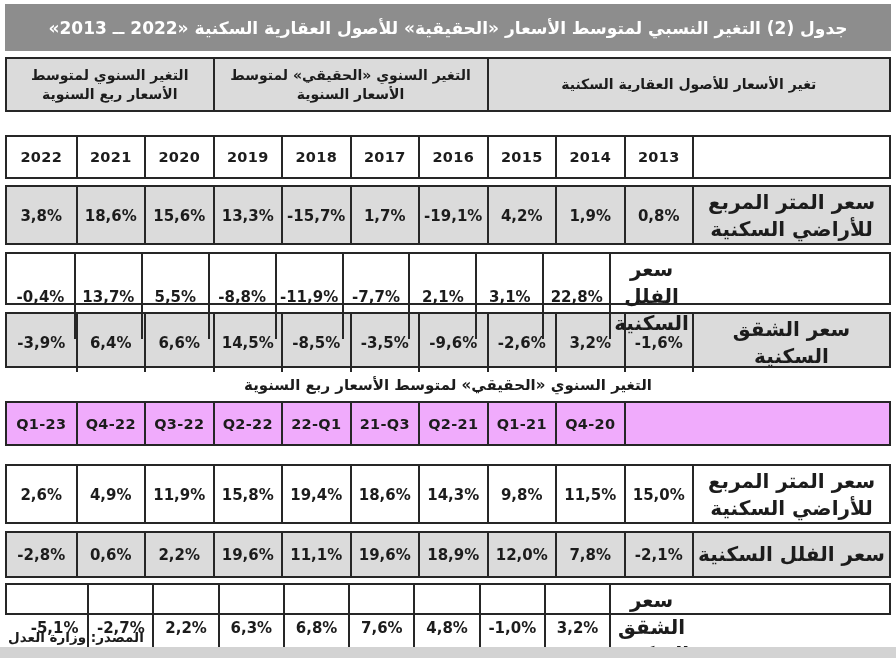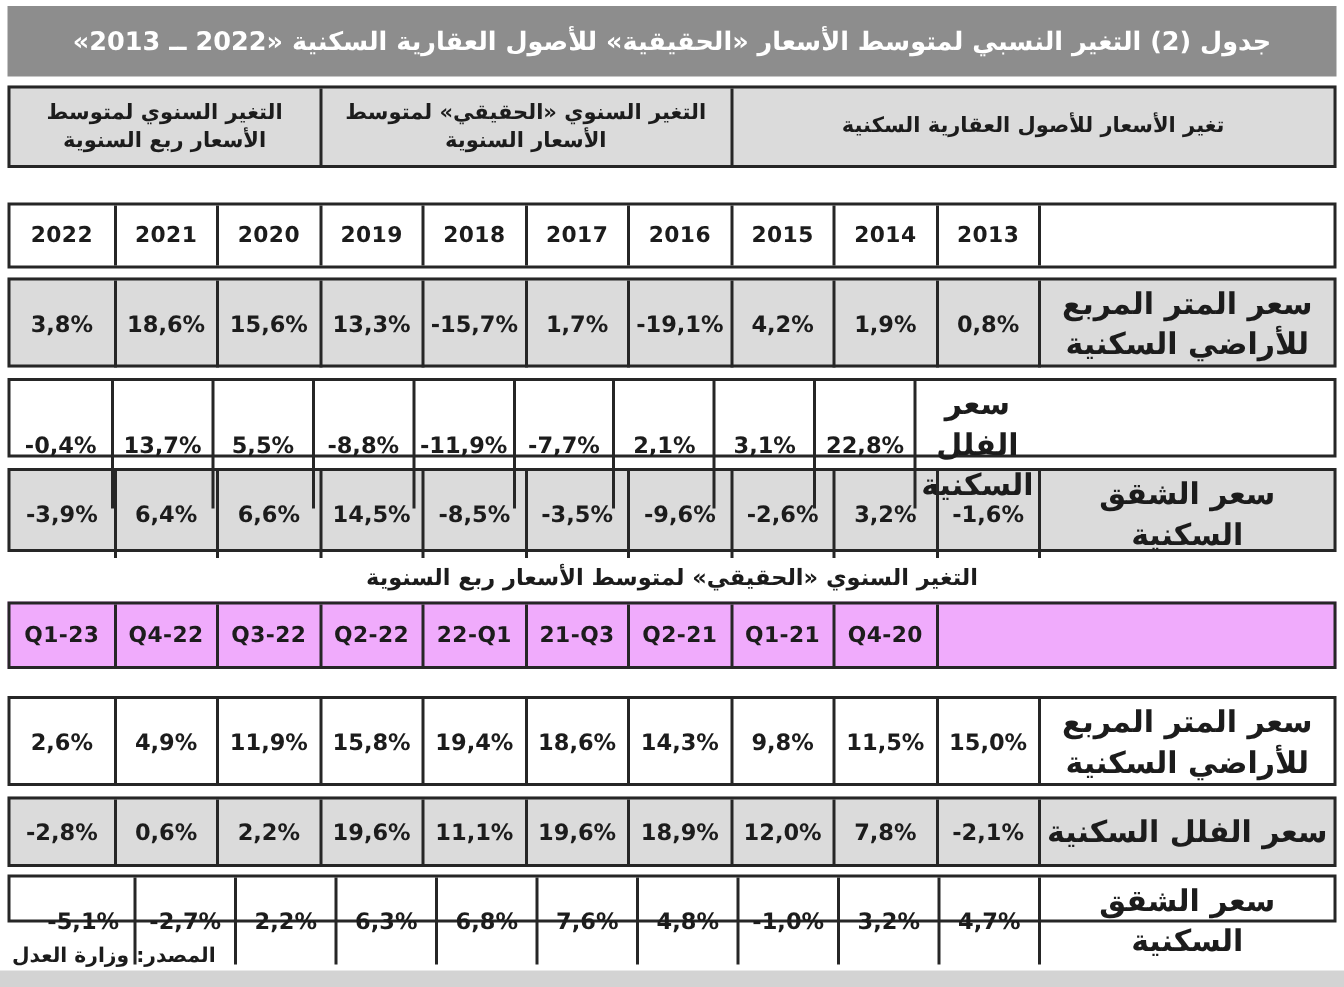--- a/index.html
+++ b/index.html
@@ -187,21 +187,20 @@
   <div class="band row6 white">
     <div class="cell vc">-5,1%</div>
     <div class="cell vc">-2,7%</div>
     <div class="cell vc">2,2%</div>
     <div class="cell vc">6,3%</div>
     <div class="cell vc">6,8%</div>
     <div class="cell vc">7,6%</div>
     <div class="cell vc">4,8%</div>
     <div class="cell vc">-1,0%</div>
     <div class="cell vc">3,2%</div>
-    <div class="cell vc">4,7%</div>
     <div class="cell label-cell">سعر الشقق السكنية</div>
   </div>
 
   <div class="footer">
     <span>المصدر: وزارة العدل</span>
   </div>
 
   <div class="bottom-strip"></div>
 </div>
 

